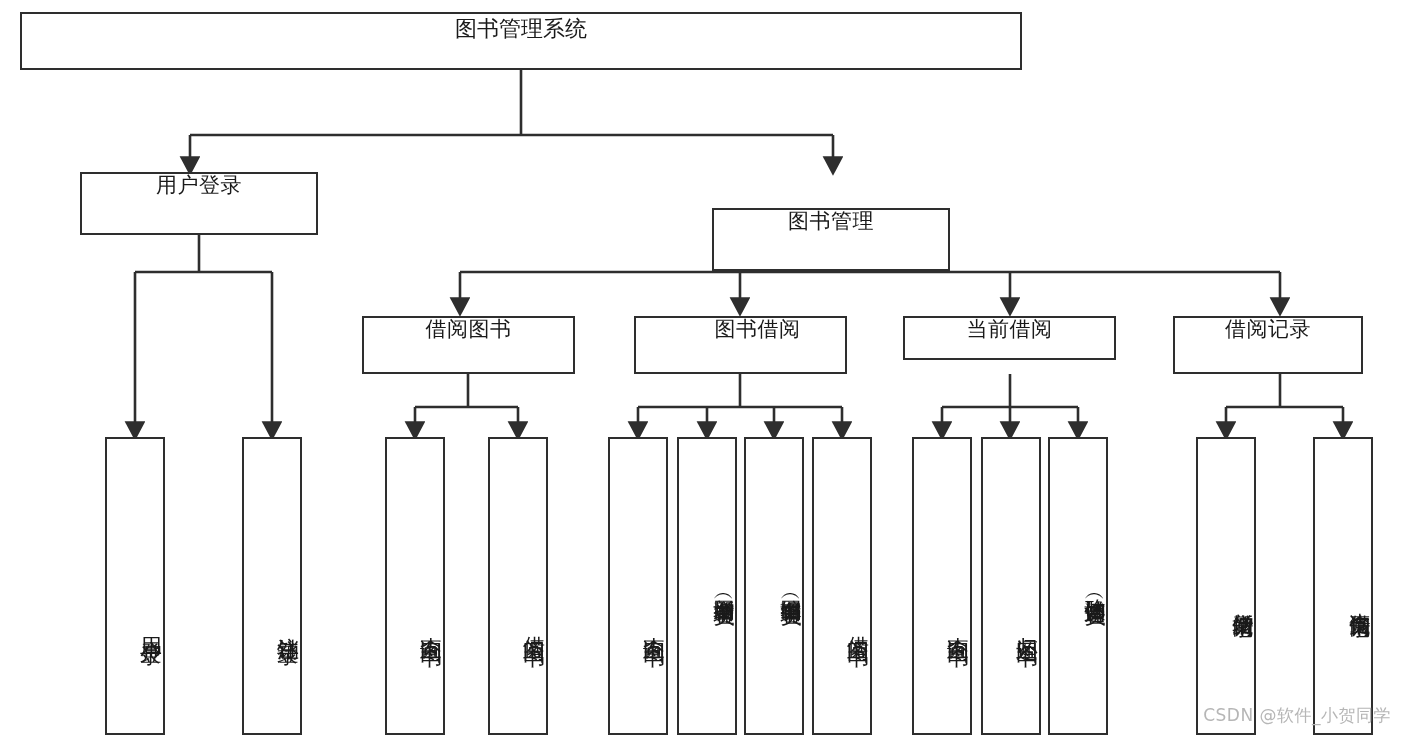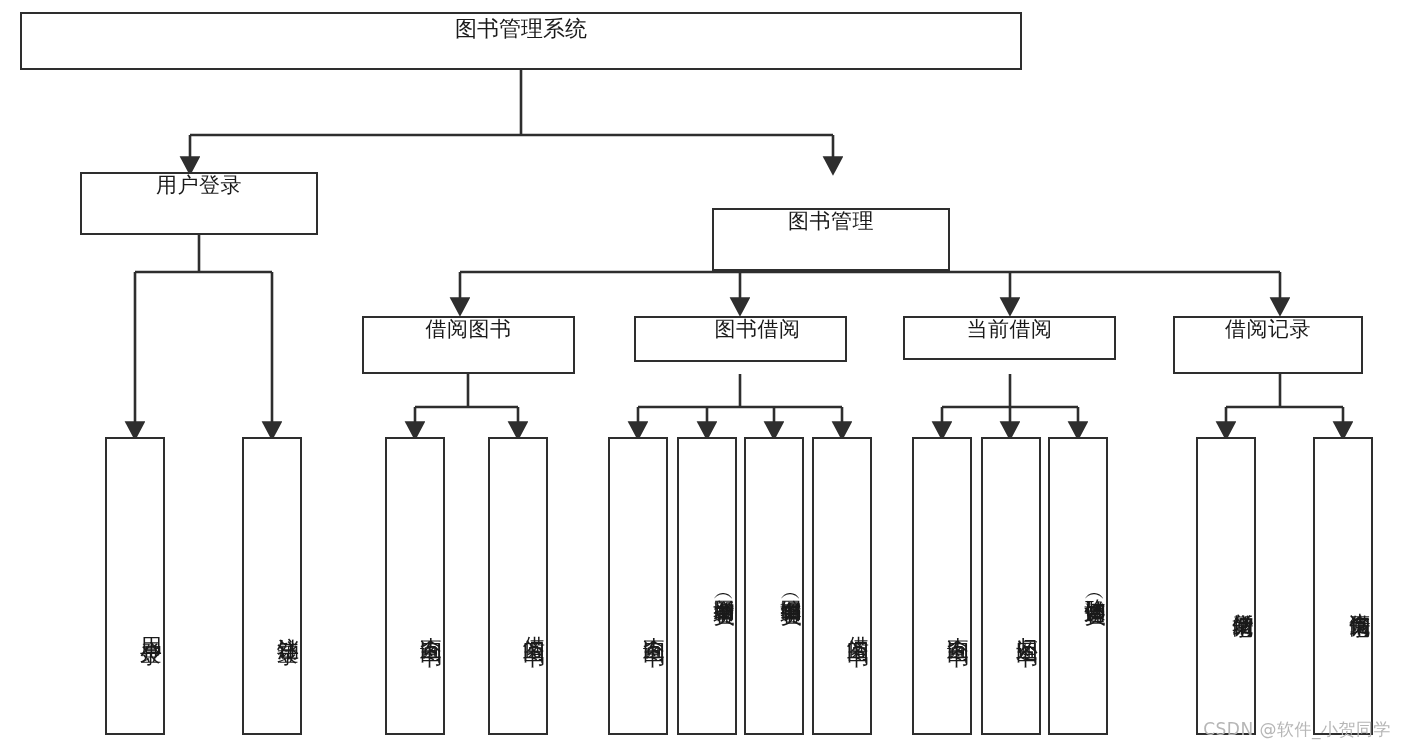--- a/index.html
+++ b/index.html
@@ -55,21 +55,21 @@
     justify-content: center;
     white-space: nowrap;
   }
   .node.v.tall {
     font-size: 21px;
     letter-spacing: 1px;
   }
   .watermark {
     position: absolute;
     right: 14px;
-    bottom: 6px;
+    bottom: 20px;
     font-size: 17px;
     color: #b6b6b6;
     z-index: 9;
     white-space: nowrap;
     letter-spacing: 0.5px;
   }
 </style>
 </head>
 <body>
 
@@ -135,21 +135,21 @@
   <div class="node h" style="left:80px; top:172px; width:238px; height:63px;">
     <span>用户登录</span>
   </div>
   <div class="node h" style="left:712px; top:172px; width:238px; height:63px;margin-top:36px;">
     <span>图书管理</span>
   </div>
 
   <div class="node h" style="left:362px; top:316px; width:213px; height:58px;">
     <span>借阅图书</span>
   </div>
-  <div class="node h" style="left:634px; top:316px; width:213px; height:46px;padding-left:34px;">
+  <div class="node h" style="left:634px; top:316px; width:213px; height:58px;padding-left:34px;">
     <span>图书借阅</span>
   </div>
   <div class="node h" style="left:903px; top:316px; width:213px; height:44px;">
     <span>当前借阅</span>
   </div>
   <div class="node h" style="left:1173px; top:316px; width:190px; height:58px;">
     <span>借阅记录</span>
   </div>
 
   <div class="node v" style="left:105px; top:437px; width:60px; height:298px; padding-top:84px;">

